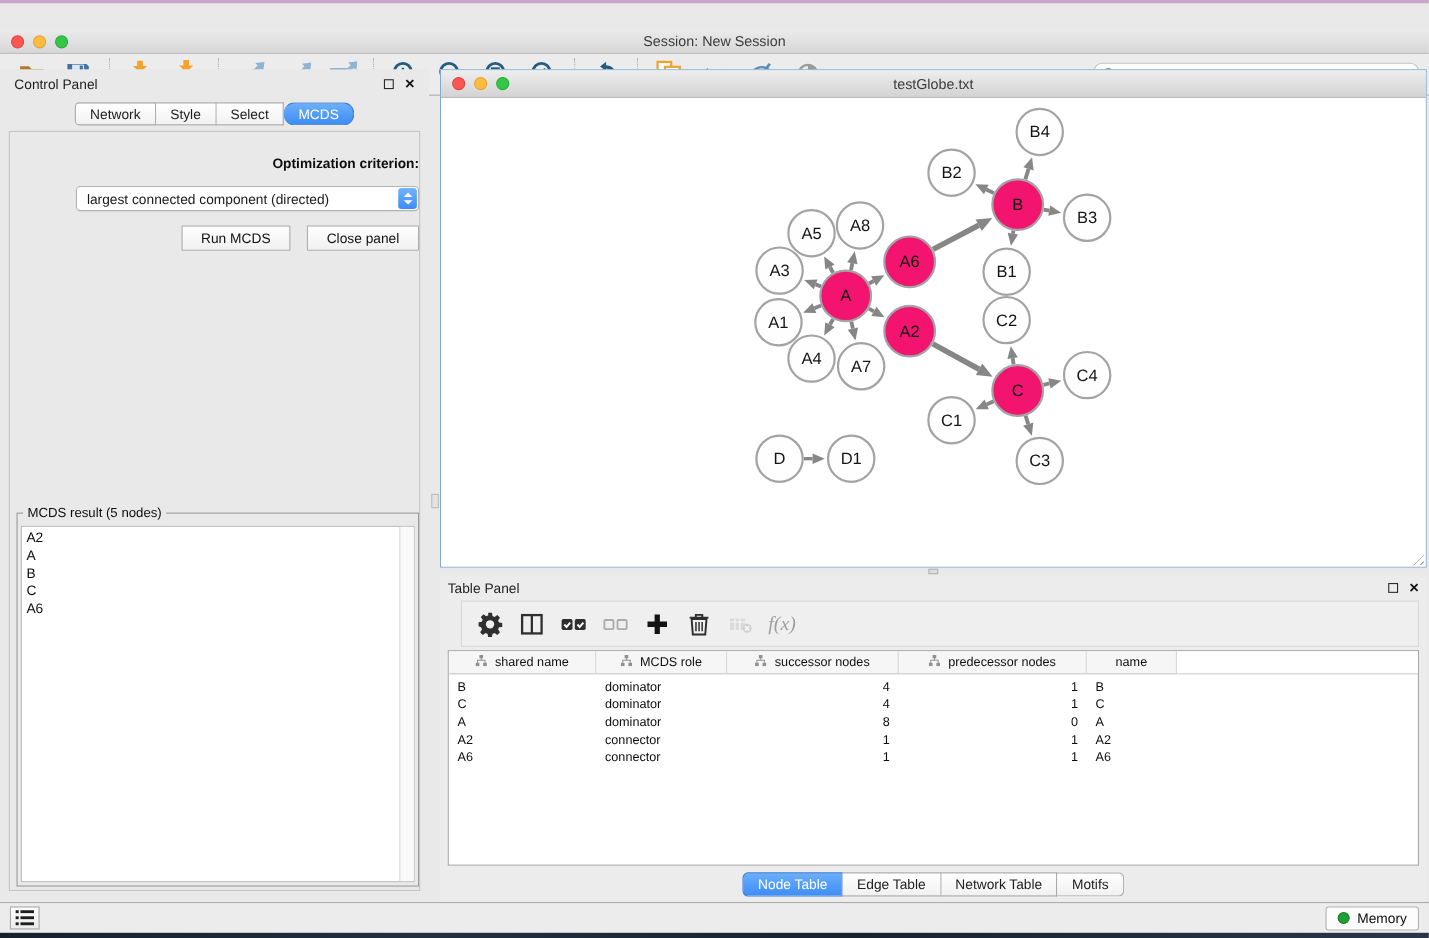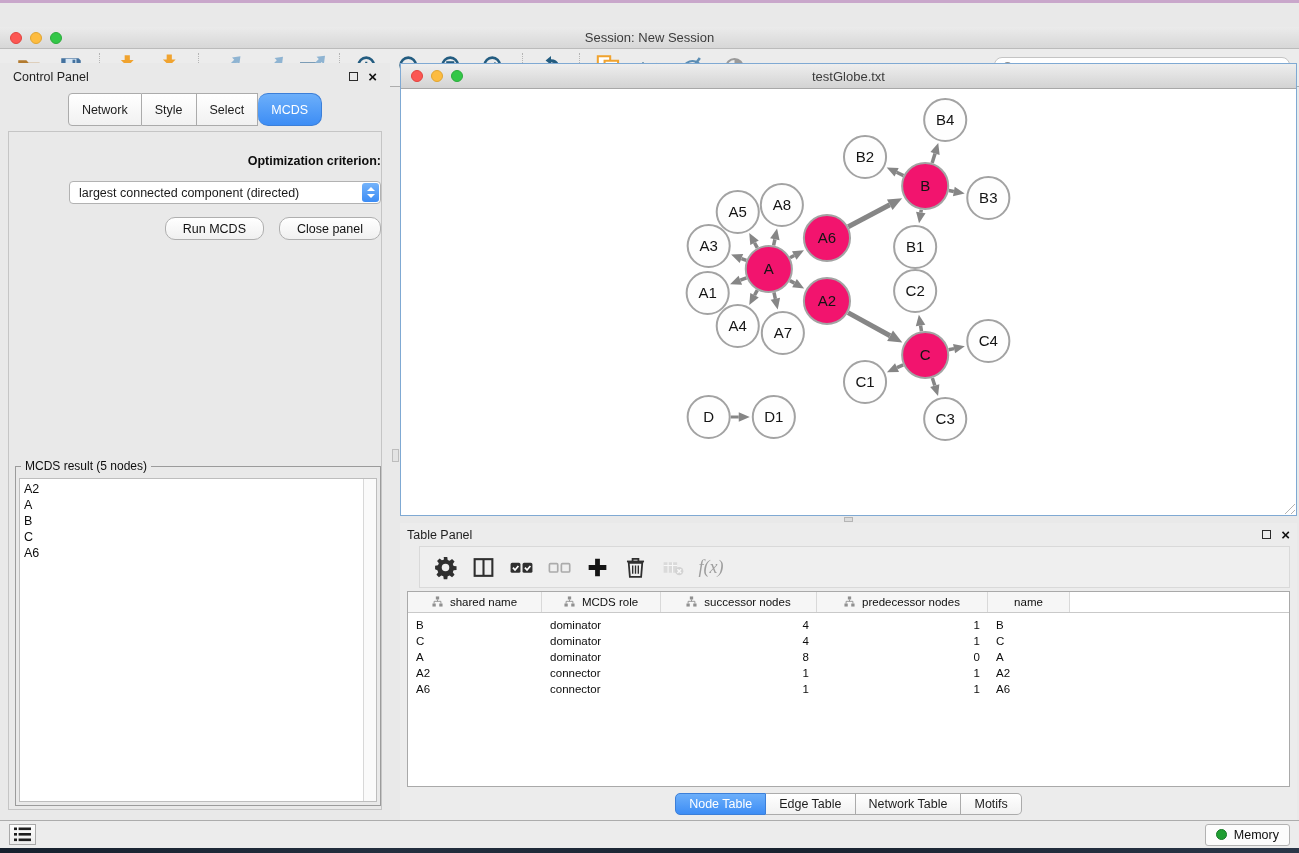--- a/index.html
+++ b/index.html
@@ -30,32 +30,32 @@
 
   
   .control-panel { width:390px; display:flex; flex-direction:column; background:#E9E9E9; }
   .cp-header { height:27px; display:flex; align-items:center; padding:0 13px; }
   .panel-title { font-size:12.5px; color:#1f1f1f; }
   .panel-btns { margin-left:auto; display:flex; gap:10px; align-items:center; }
   .float-btn { width:9px; height:9px; border:1.5px solid #2b2b2b; display:inline-block; }
   .close-btn { font-size:15px; font-weight:bold; color:#111; line-height:10px; }
   .close-btn::before { content:"×"; }
   .cp-tabs { display:flex; justify-content:center; margin:3px 0 5px; }
-  .seg-tab { height:33px; padding:0 13px; background:linear-gradient(#FFFFFF,#F1F1F1); border:1px solid #ABABAB; border-left:none; font-size:12.5px; display:flex; align-items:center; color:#1d1d1d; cursor:default; }
+  .seg-tab { height:21px; padding:0 13px; background:linear-gradient(#FFFFFF,#F1F1F1); border:1px solid #ABABAB; border-left:none; font-size:12.5px; display:flex; align-items:center; color:#1d1d1d; cursor:default; }
   .seg-tab:first-child { border-left:1px solid #ABABAB; border-radius:4px 0 0 4px; }
   .seg-tab:last-child { border-radius:0 4px 4px 0; }
   .seg-tab.active { background:linear-gradient(#6CAFFA,#3D8DF5); color:#fff; border-color:#3C7FD8;border-radius:10px; }
   .cp-content { flex:1; margin:0 8px 10px; border:1px solid #C5C5C5; background:#E9E9E9; display:flex; flex-direction:column; align-items:flex-end; padding-top:22px; }
   .opt-label { font-size:12.5px; font-weight:bold; color:#0d0d0d; margin-bottom:13px; }
   .select-box { width:312px; height:23px; background:#fff; border:1px solid #B2B2B2; border-radius:4px; display:flex; align-items:center; font-size:12.5px; padding-left:9px; position:relative; }
   .spinner { position:absolute; right:1px; top:1px; bottom:1px; width:17px; background:linear-gradient(#74B3FA,#3C8CF5); border-radius:3px; display:flex; flex-direction:column; align-items:center; justify-content:center; gap:3px; }
   .spin-up { width:0; height:0; border-left:4px solid transparent; border-right:4px solid transparent; border-bottom:4.5px solid #fff; }
   .spin-down { width:0; height:0; border-left:4px solid transparent; border-right:4px solid transparent; border-top:4.5px solid #fff; }
   .cp-buttons { display:flex; gap:15px; margin-top:13px; }
-  .cp-btn { height:23px; padding:0 17px; background:linear-gradient(#FFFFFF,#F0F0F0); border:1px solid #AFAFAF; border-radius:10px; font-size:12.5px; display:flex; align-items:center; color:#111; }
+  .cp-btn { height:23px; padding:0 17px; background:linear-gradient(#FFFFFF,#F0F0F0); border:1px solid #AFAFAF; border-radius:1px; font-size:12.5px; display:flex; align-items:center; color:#111; }
   .result-fieldset { margin-top:auto; width:366px; height:340px; border:1px solid #9B9B9B; position:relative; margin-bottom:3px; background:#E9E9E9; }
   .result-legend { position:absolute; top:-8px; left:5px; background:#E9E9E9; padding:0 4px; font-size:12px; color:#0d0d0d; }
   .result-list-wrap { position:absolute; top:11px; left:3px; right:3px; bottom:3px; background:#fff; border:1px solid #BDBDBD; display:flex; }
   .result-list { flex:1; list-style:none; padding:2px 0 0 4px; }
   .result-list li { font-size:12.5px; line-height:16px; color:#0d0d0d; }
   .result-scroll { width:13px; border-left:1px solid #D8D8D8; background:#FAFAFA; }
 
   
   .v-split { width:10px; display:flex; flex-direction:column; align-items:center; }
   .vs-handle { width:7px; height:13px; background:#E3E3E3; border:1px solid #BDBDBD; margin-top:386px; }

